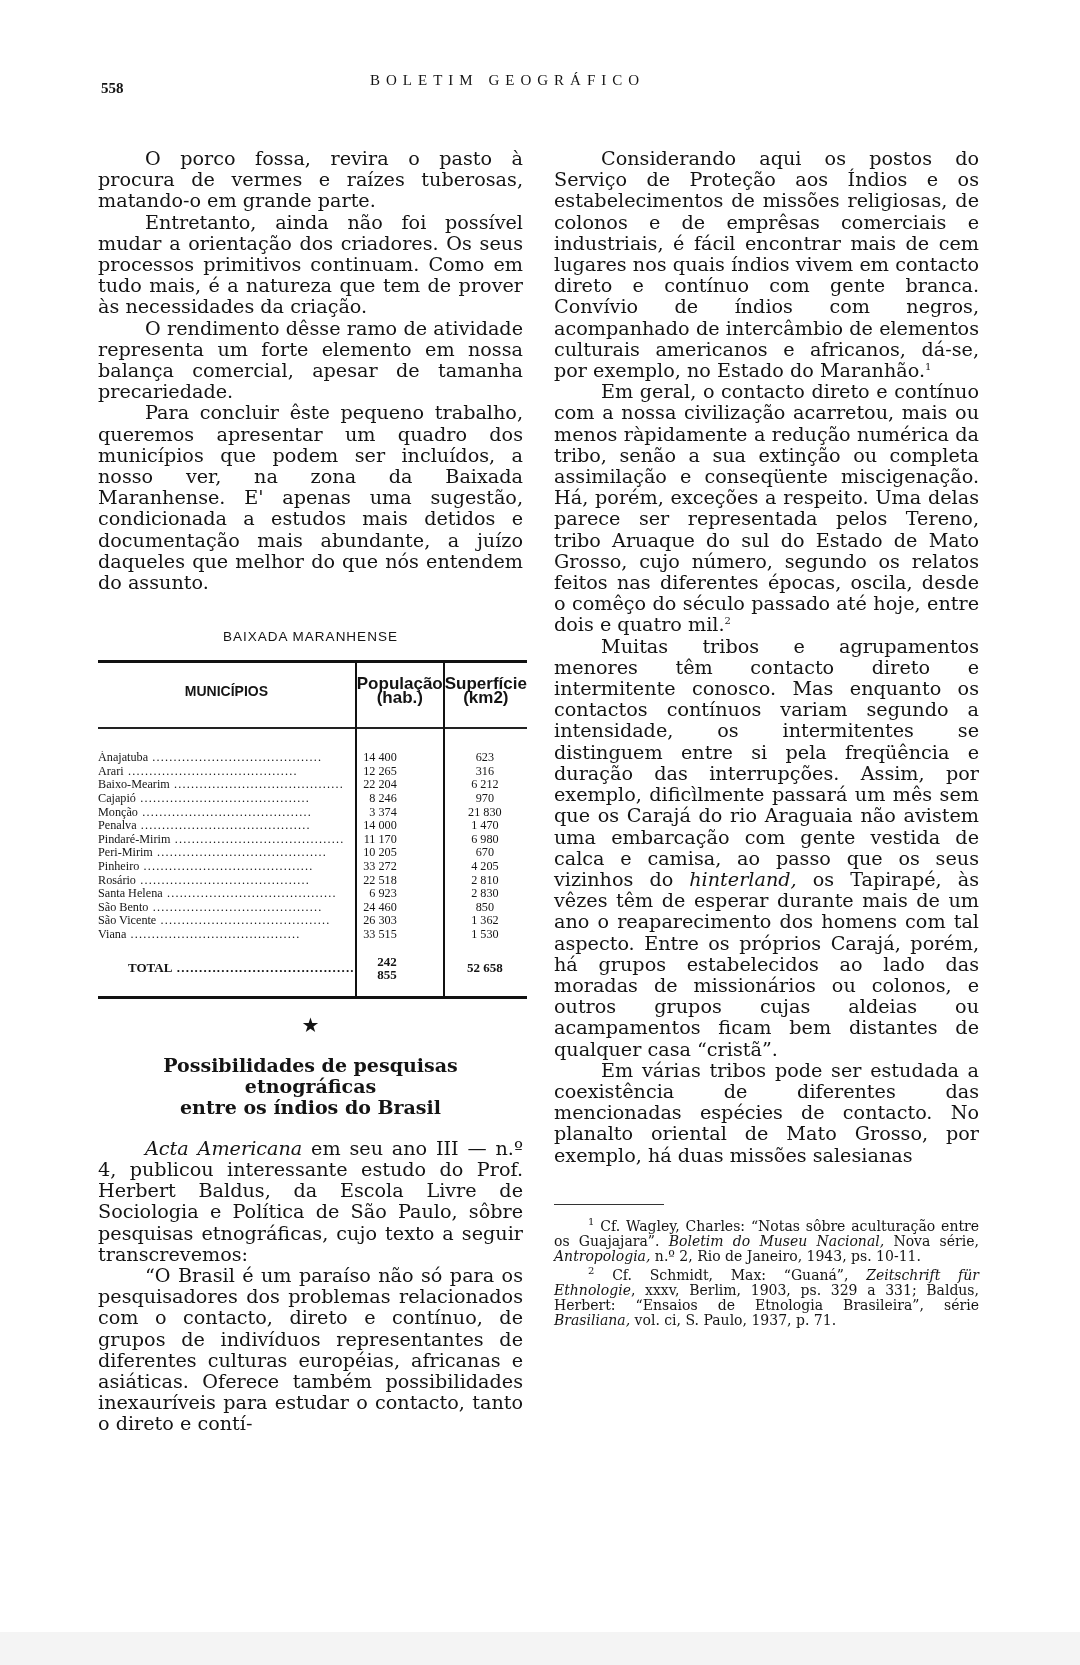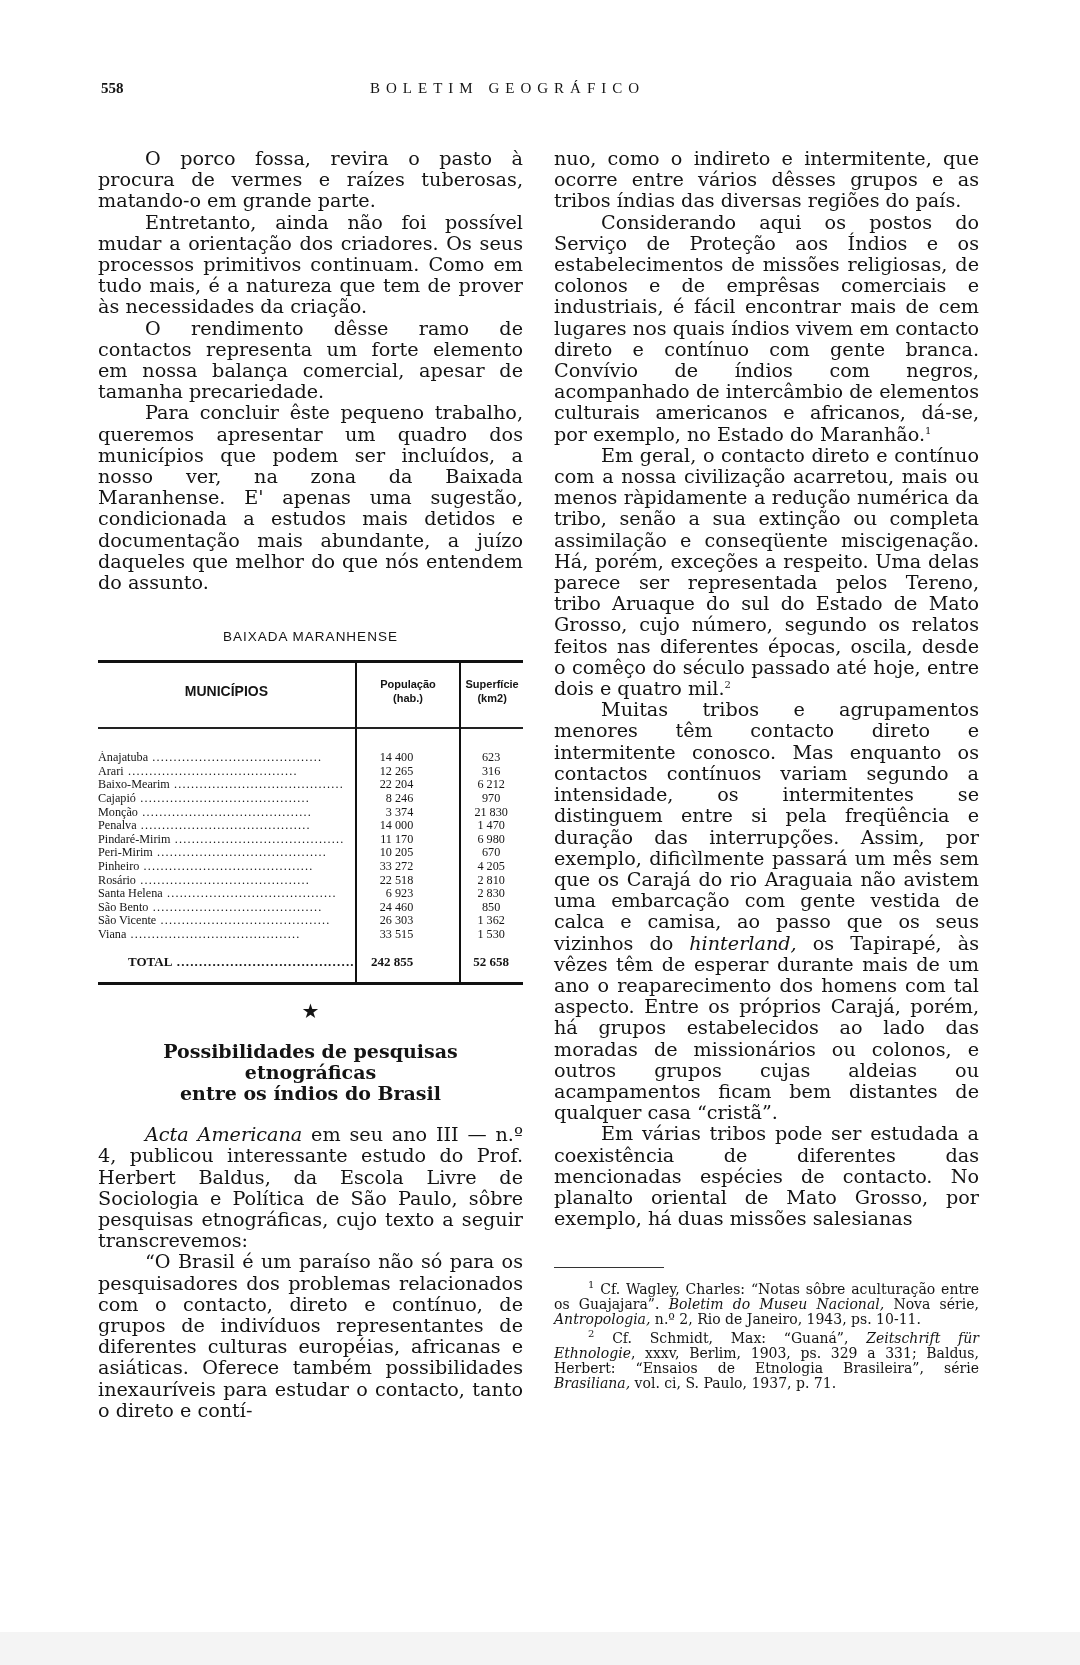--- a/index.html
+++ b/index.html
@@ -3,21 +3,21 @@
 <meta charset="utf-8">
 <style>
   html, body { margin: 0; padding: 0; background: #ffffff; }
   body {
     width: 1080px; height: 1665px; position: relative; overflow: hidden;
     font-family: "DejaVu Serif", "Liberation Serif", serif;
     color: #141414;
   }
   .bottom-band { position: absolute; left: 0; right: 0; top: 1632px; height: 33px; background: #f4f4f4; }
   .page-number { position: absolute; left: 101px; top: 80px; font-size: 15px; font-weight: bold; font-family: "Liberation Serif", serif; }
-  .running-head { position: absolute; left: 370px; top: 80px; font-size: 15px; letter-spacing: 6px; font-family: "Liberation Serif", serif; }
+  .running-head { position: absolute; left: 370px; top: 72px; font-size: 15px; letter-spacing: 6px; font-family: "Liberation Serif", serif; }
 
   .col { position: absolute; top: 148px; }
   .col-left { left: 98px; width: 425px; }
   .col-right { left: 554px; width: 425px; }
 
   p.para {
     margin: 0; font-size: 19.2px; line-height: 21.2px;
     text-align: justify; text-indent: 47px; hyphens: manual;
   }
   p.para.noindent { text-indent: 0; }
@@ -28,21 +28,21 @@
   table.muni {
     margin-top: 16px; width: 425px; border-collapse: collapse;
     border-top: 3px solid #111; border-bottom: 3px solid #111;
     font-family: "Liberation Serif", serif;
   }
   table.muni th {
     font-family: "Liberation Sans", sans-serif; font-weight: bold;
     padding: 14px 0 22px; vertical-align: middle;
   }
   table.muni th.h-mun { font-size: 14px; text-align: center; width: 204px; }
-  table.muni th.h-num { font-size: 11px; font-weight: normal; text-align: center; line-height: 14px; }
+  table.muni th.h-num { font-size: 17px; font-weight: normal; text-align: center; line-height: 14px; }
   table.muni th.h-num b { font-weight: bold; }
   tr.sep td { height: 22px; padding: 0; border-top: 2px solid #222; }
   td.c-num, th.c-num { border-left: 2px solid #111; }
   table.muni td { font-size: 12.2px; line-height: 13.6px; padding: 0; }
   td.name { white-space: nowrap; overflow: hidden; width: 204px; }
   td.name .dots::after { content: " ........................................"; letter-spacing: 1.2px; }
   td.pop { text-align: right; padding-right: 46px !important; }
   td.area { text-align: center; padding-right: 2px !important; }
   tr.total td { font-family: Liberation Serif, serif; font-weight: bold; font-size: 13px; padding-top: 13px; padding-bottom: 14px; }
   tr.total td.name { padding-left: 30px; }
@@ -60,21 +60,21 @@
 <body>
 
 <div class="bottom-band"></div>
 
 <div class="page-number">558</div>
 <div class="running-head">BOLETIM GEOGRÁFICO</div>
 
 <div class="col col-left">
   <p class="para">O porco fossa, revira o pasto à procura de vermes e raízes tuberosas, matando-o em grande parte.</p>
   <p class="para">Entretanto, ainda não foi possível mudar a orientação dos criadores. Os seus processos primitivos continuam. Como em tudo mais, é a natureza que tem de prover às necessidades da criação.</p>
-  <p class="para">O rendimento dêsse ramo de contactos representa um forte elemento em nossa balança comercial, apesar de tamanha precariedade.</p>
+  <p class="para">O rendimento dêsse ramo de atividade representa um forte elemento em nossa balança comercial, apesar de tamanha precariedade.</p>
   <p class="para">Para concluir êste pequeno trabalho, queremos apresentar um quadro dos municípios que podem ser incluídos, a nosso ver, na zona da Baixada Maranhense. E' apenas uma sugestão, condicionada a estudos mais detidos e documentação mais abundante, a juízo daqueles que melhor do que nós entendem do assunto.</p>
 
   <div class="table-caption">BAIXADA MARANHENSE</div>
 
   <table class="muni">
     <thead>
       <tr>
         <th class="h-mun">MUNICÍPIOS</th>
         <th class="h-num c-num">
           <b>População</b><br>
@@ -179,21 +179,20 @@
     <span>entre os índios do Brasil</span>
   </div>
 
   <div class="article-body">
     <p class="para"><span class="it">Acta Americana</span><span> em seu ano III — n.º 4, publicou interessante estudo do Prof. Herbert Baldus, da Escola Livre de Sociologia e Política de São Paulo, sôbre pesquisas etnográficas, cujo texto a seguir transcrevemos:</span></p>
     <p class="para">“O Brasil é um paraíso não só para os pesquisadores dos problemas relacionados com o contacto, direto e contínuo, de grupos de indivíduos representantes de diferentes culturas européias, africanas e asiáticas. Oferece também possibilidades inexauríveis para estudar o contacto, tanto o direto e contí-</p>
   </div>
 </div>
 
 <div class="col col-right">
-  <p class="para noindent">nuo, como o indireto e intermitente, que ocorre entre vários dêsses grupos e as tribos índias das diversas regiões do país.</p>
   <p class="para"><span>Considerando aqui os postos do Serviço de Proteção aos Índios e os estabelecimentos de missões religiosas, de colonos e de emprêsas comerciais e industriais, é fácil encontrar mais de cem lugares nos quais índios vivem em contacto direto e contínuo com gente branca. Convívio de índios com negros, acompanhado de intercâmbio de elementos culturais americanos e africanos, dá-se, por exemplo, no Estado do Maranhão.</span><sup>1</sup></p>
   <p class="para"><span>Em geral, o contacto direto e contínuo com a nossa civilização acarretou, mais ou menos ràpidamente a redução numérica da tribo, senão a sua extinção ou completa assimilação e conseqüente miscigenação. Há, porém, exceções a respeito. Uma delas parece ser representada pelos Tereno, tribo Aruaque do sul do Estado de Mato Grosso, cujo número, segundo os relatos feitos nas diferentes épocas, oscila, desde o comêço do século passado até hoje, entre dois e quatro mil.</span><sup>2</sup></p>
   <p class="para"><span>Muitas tribos e agrupamentos menores têm contacto direto e intermitente conosco. Mas enquanto os contactos contínuos variam segundo a intensidade, os intermitentes se distinguem entre si pela freqüência e duração das interrupções. Assim, por exemplo, dificìlmente passará um mês sem que os Carajá do rio Araguaia não avistem uma embarcação com gente vestida de calca e camisa, ao passo que os seus vizinhos do </span><span class="it">hinterland,</span><span> os Tapirapé, às vêzes têm de esperar durante mais de um ano o reaparecimento dos homens com tal aspecto. Entre os próprios Carajá, porém, há grupos estabelecidos ao lado das moradas de missionários ou colonos, e outros grupos cujas aldeias ou acampamentos ficam bem distantes de qualquer casa “cristã”.</span></p>
   <p class="para">Em várias tribos pode ser estudada a coexistência de diferentes das mencionadas espécies de contacto. No planalto oriental de Mato Grosso, por exemplo, há duas missões salesianas</p>
 
   <div class="fn-rule"></div>
   <div class="footnotes">
     <p class="fn"><sup>1</sup> <span>Cf. Wagley, Charles: “Notas sôbre aculturação entre os Guajajara”. </span><span class="it">Boletim do Museu Nacional,</span><span> Nova série, </span><span class="it">Antropologia,</span><span> n.º 2, Rio de Janeiro, 1943, ps. 10-11.</span></p>
     <p class="fn"><sup>2</sup> <span>Cf. Schmidt, Max: “Guaná”, </span><span class="it">Zeitschrift für Ethnologie</span><span>, xxxv, Berlim, 1903, ps. 329 a 331; Baldus, Herbert: “Ensaios de Etnologia Brasileira”, série </span><span class="it">Brasiliana,</span><span> vol. ci, S. Paulo, 1937, p. 71.</span></p>
   </div>

